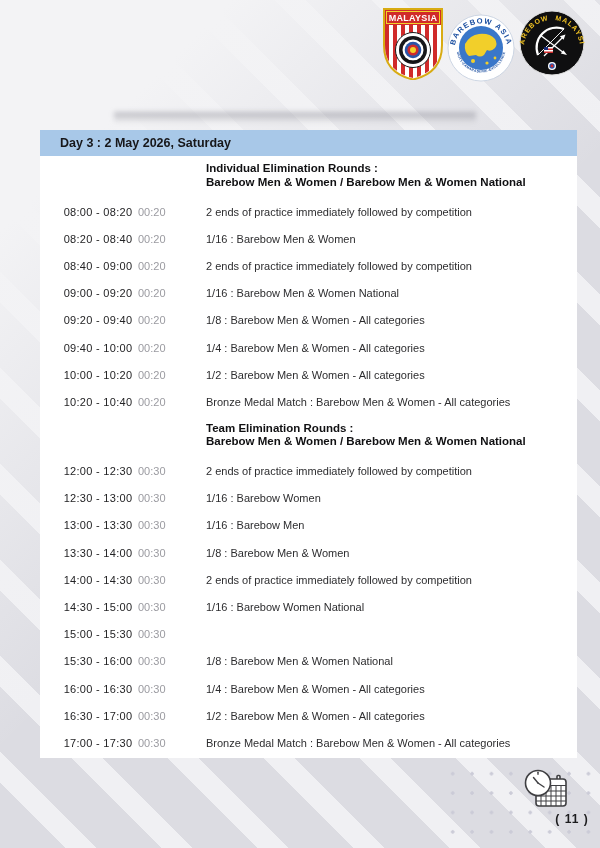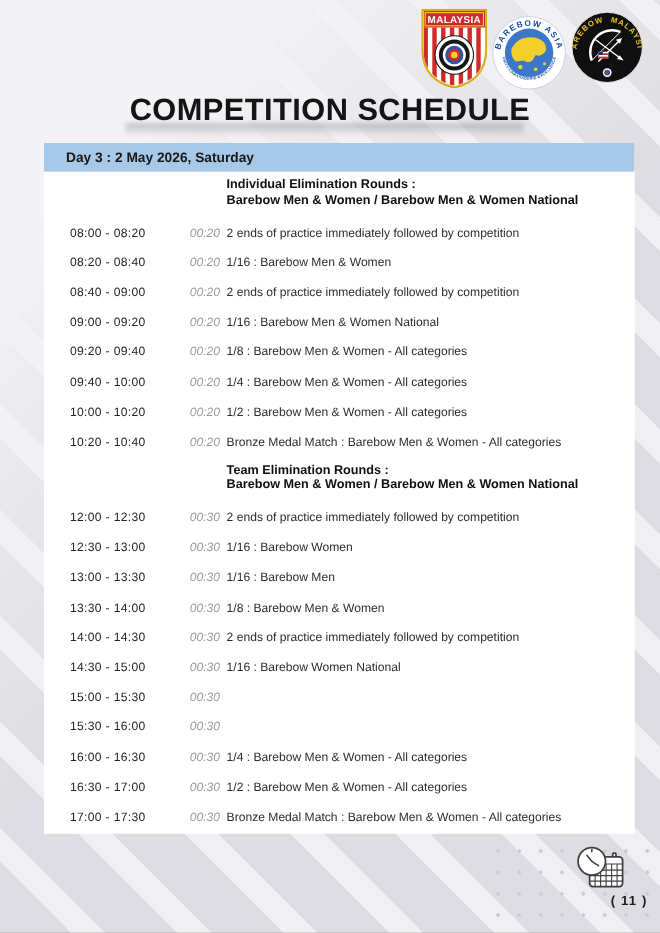--- a/index.html
+++ b/index.html
@@ -45,21 +45,21 @@
   .section-header{
     margin:6px 0 9px 166px;
     font-weight:bold; font-size:11.5px; line-height:13.5px; color:#101012;
   }
   .row{
     display:grid; grid-template-columns:80px 62px 1fr;
     height:27.2px; align-items:center; padding-left:18px;
     font-size:11px; color:var(--text-dark);
   }
   .cell-time{text-align:center; letter-spacing:0.3px; color:#232325;}
-  .cell-duration{text-align:right; font-style:italic; color:var(--dur-gray);}
+  .cell-duration{text-align:left; color:var(--dur-gray);}
   .cell-desc{padding-left:6px;}
   
   .dots{
     position:absolute; left:436px; top:760px; width:164px; height:88px;
     background-image:radial-gradient(circle,#cbcbd7 1.5px, rgba(0,0,0,0) 1.7px);
     background-size:19.4px 19.4px; background-position:7px 4px;
   }
   .page-icon{position:absolute; left:521px; top:768px;}
   .page-number{
     position:absolute; left:548px; top:812px; width:48px; text-align:center;
@@ -137,21 +137,20 @@
       <rect width="9" height="6" fill="#ffffff"></rect>
       <rect width="9" height="1.5" y="1.5" fill="#d02a2a"></rect>
       <rect width="9" height="1.5" y="4.5" fill="#d02a2a"></rect>
       <rect width="4" height="3" fill="#1c2f7a"></rect>
     </g>
     <circle cx="33" cy="56" r="4" fill="#ffffff"></circle>
     <circle cx="33" cy="56" r="2.7" fill="#2a55a8"></circle>
     <circle cx="33" cy="56" r="1.4" fill="#d02a2a"></circle>
   </svg>
 
-  <div class="title">COMPETITION SCHEDULE</div>
   <div class="title-shadow"></div>
 
   <div class="card">
     <div class="day-bar">Day 3 : 2 May 2026, Saturday</div>
     <div class="table" id="schedule-table">
         <div class="section-header">
           <div>Individual Elimination Rounds :</div>
           <div>Barebow Men &amp; Women / Barebow Men &amp; Women National</div>
         </div>
         <div class="row">
@@ -228,20 +227,21 @@
           <div class="cell-duration">00:30</div>
           <div class="cell-desc">1/16 : Barebow Women National</div>
         </div>
         <div class="row">
           <div class="cell-time">15:00 - 15:30</div>
           <div class="cell-duration">00:30</div>
         </div>
         <div class="row">
           <div class="cell-time">15:30 - 16:00</div>
           <div class="cell-duration">00:30</div>
+          <div class="cell-desc">1/8 : Barebow Men &amp; Women National</div>
         </div>
         <div class="row">
           <div class="cell-time">16:00 - 16:30</div>
           <div class="cell-duration">00:30</div>
           <div class="cell-desc">1/4 : Barebow Men &amp; Women - All categories</div>
         </div>
         <div class="row">
           <div class="cell-time">16:30 - 17:00</div>
           <div class="cell-duration">00:30</div>
           <div class="cell-desc">1/2 : Barebow Men &amp; Women - All categories</div>

